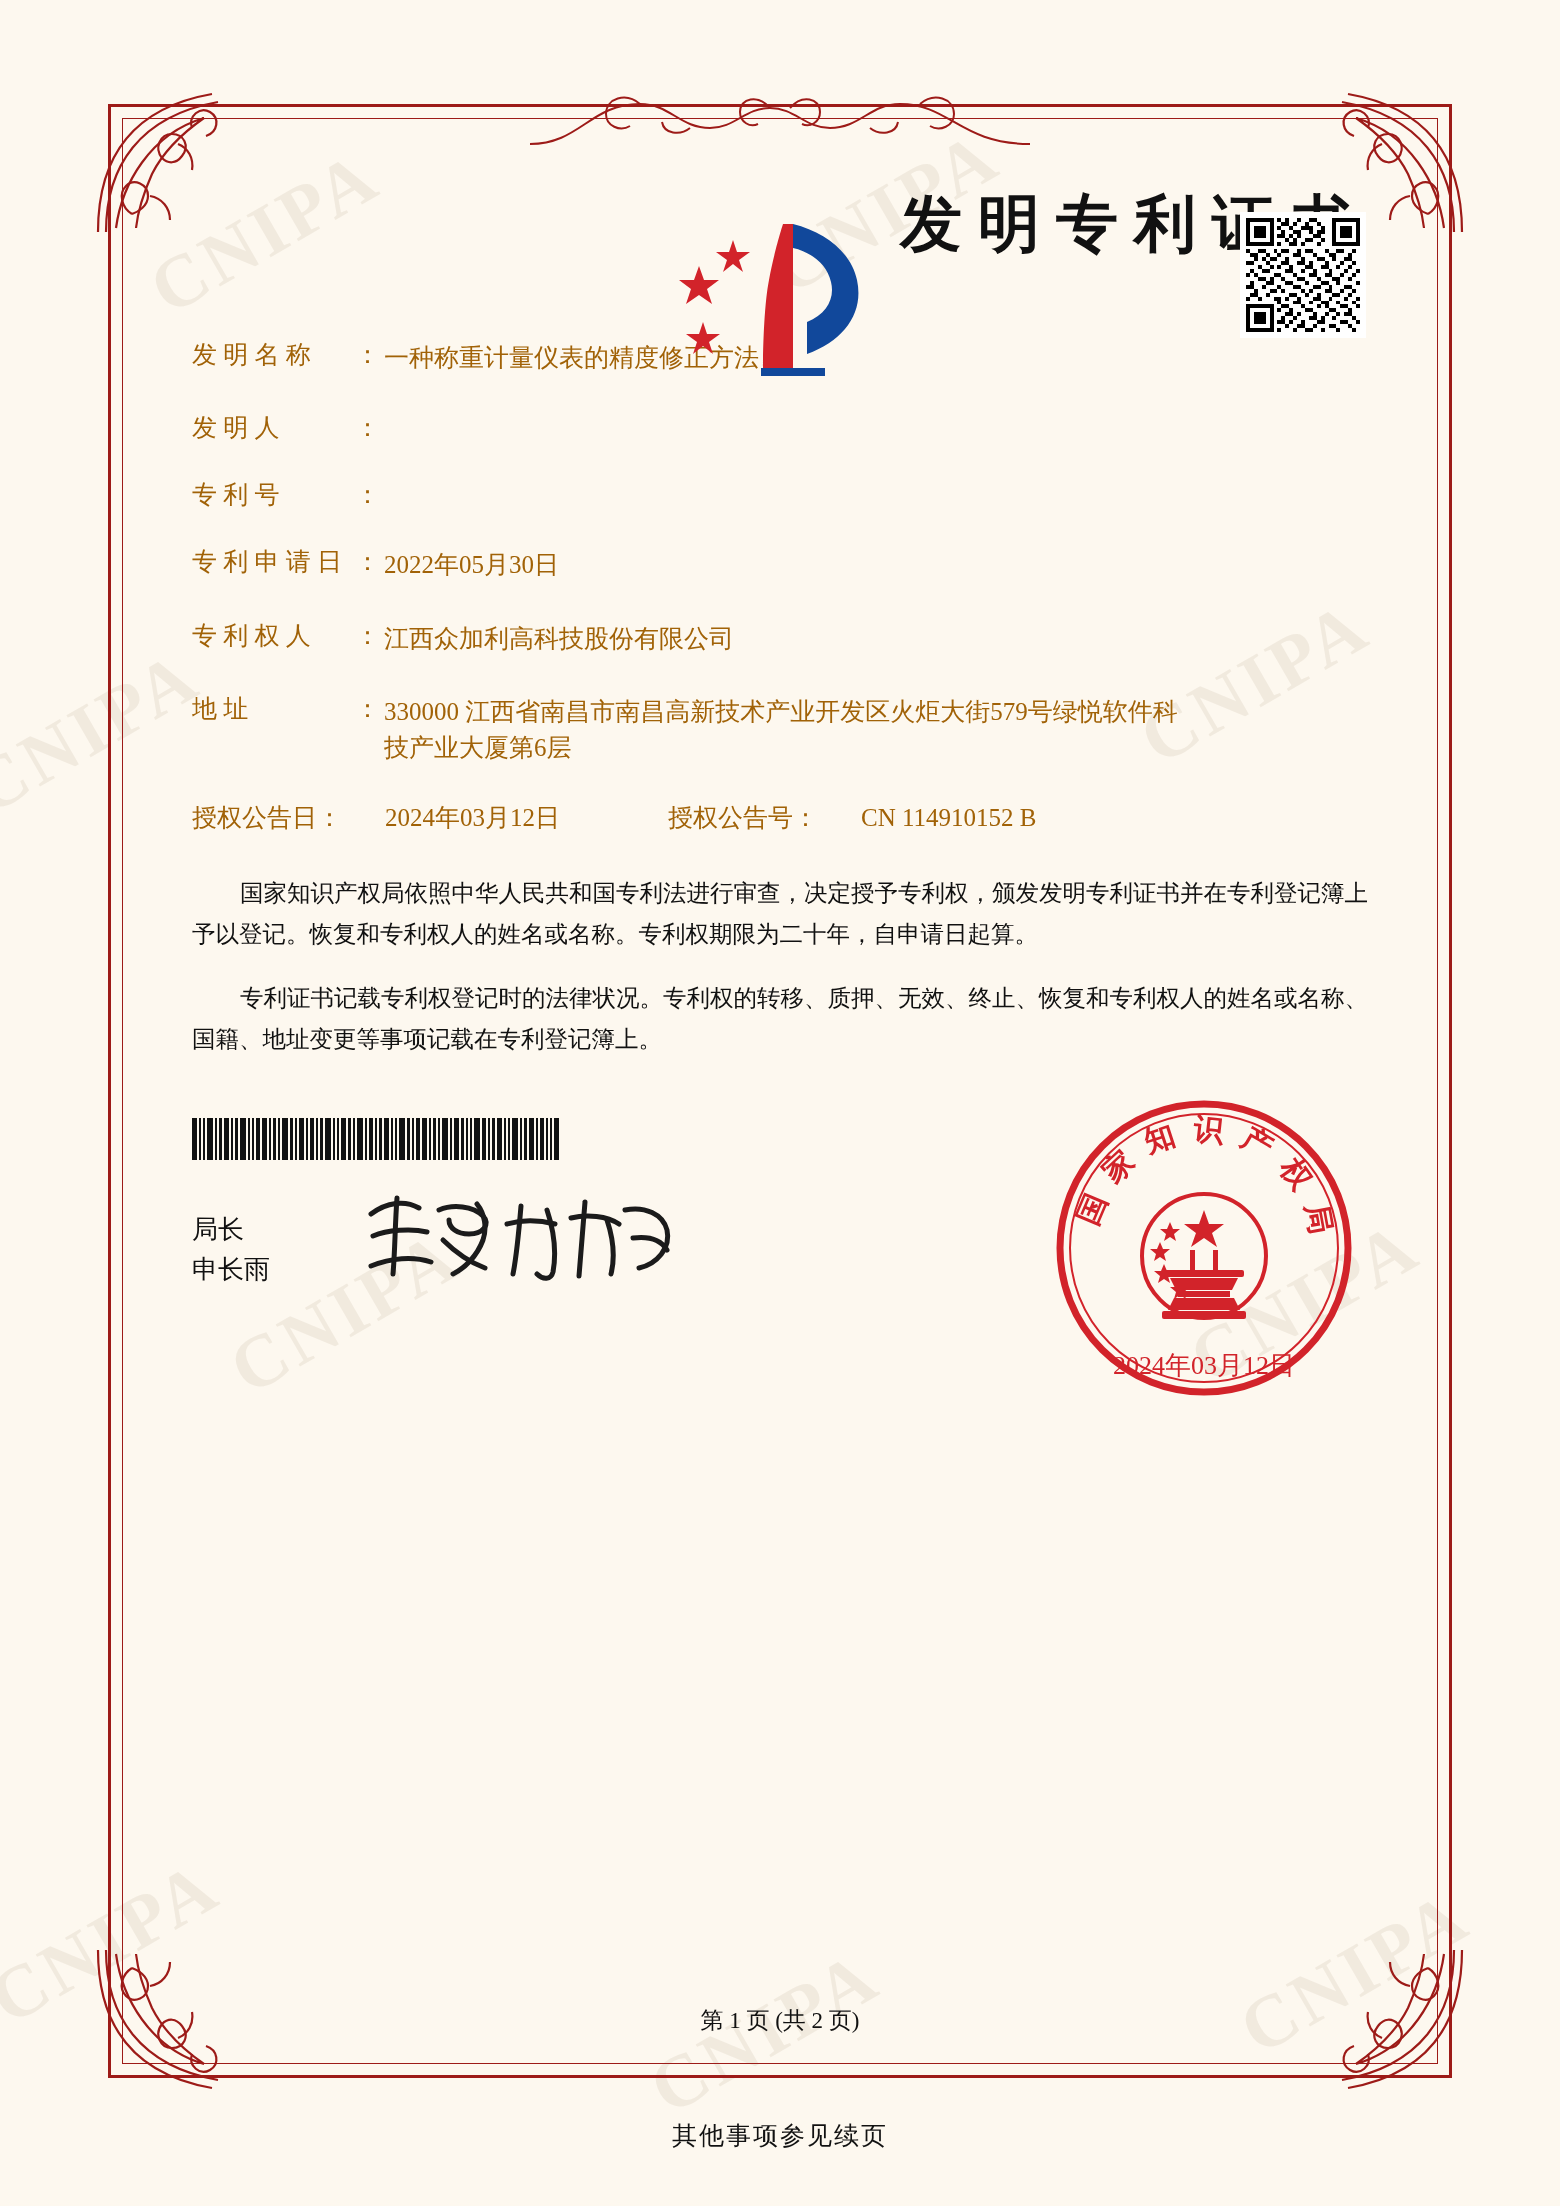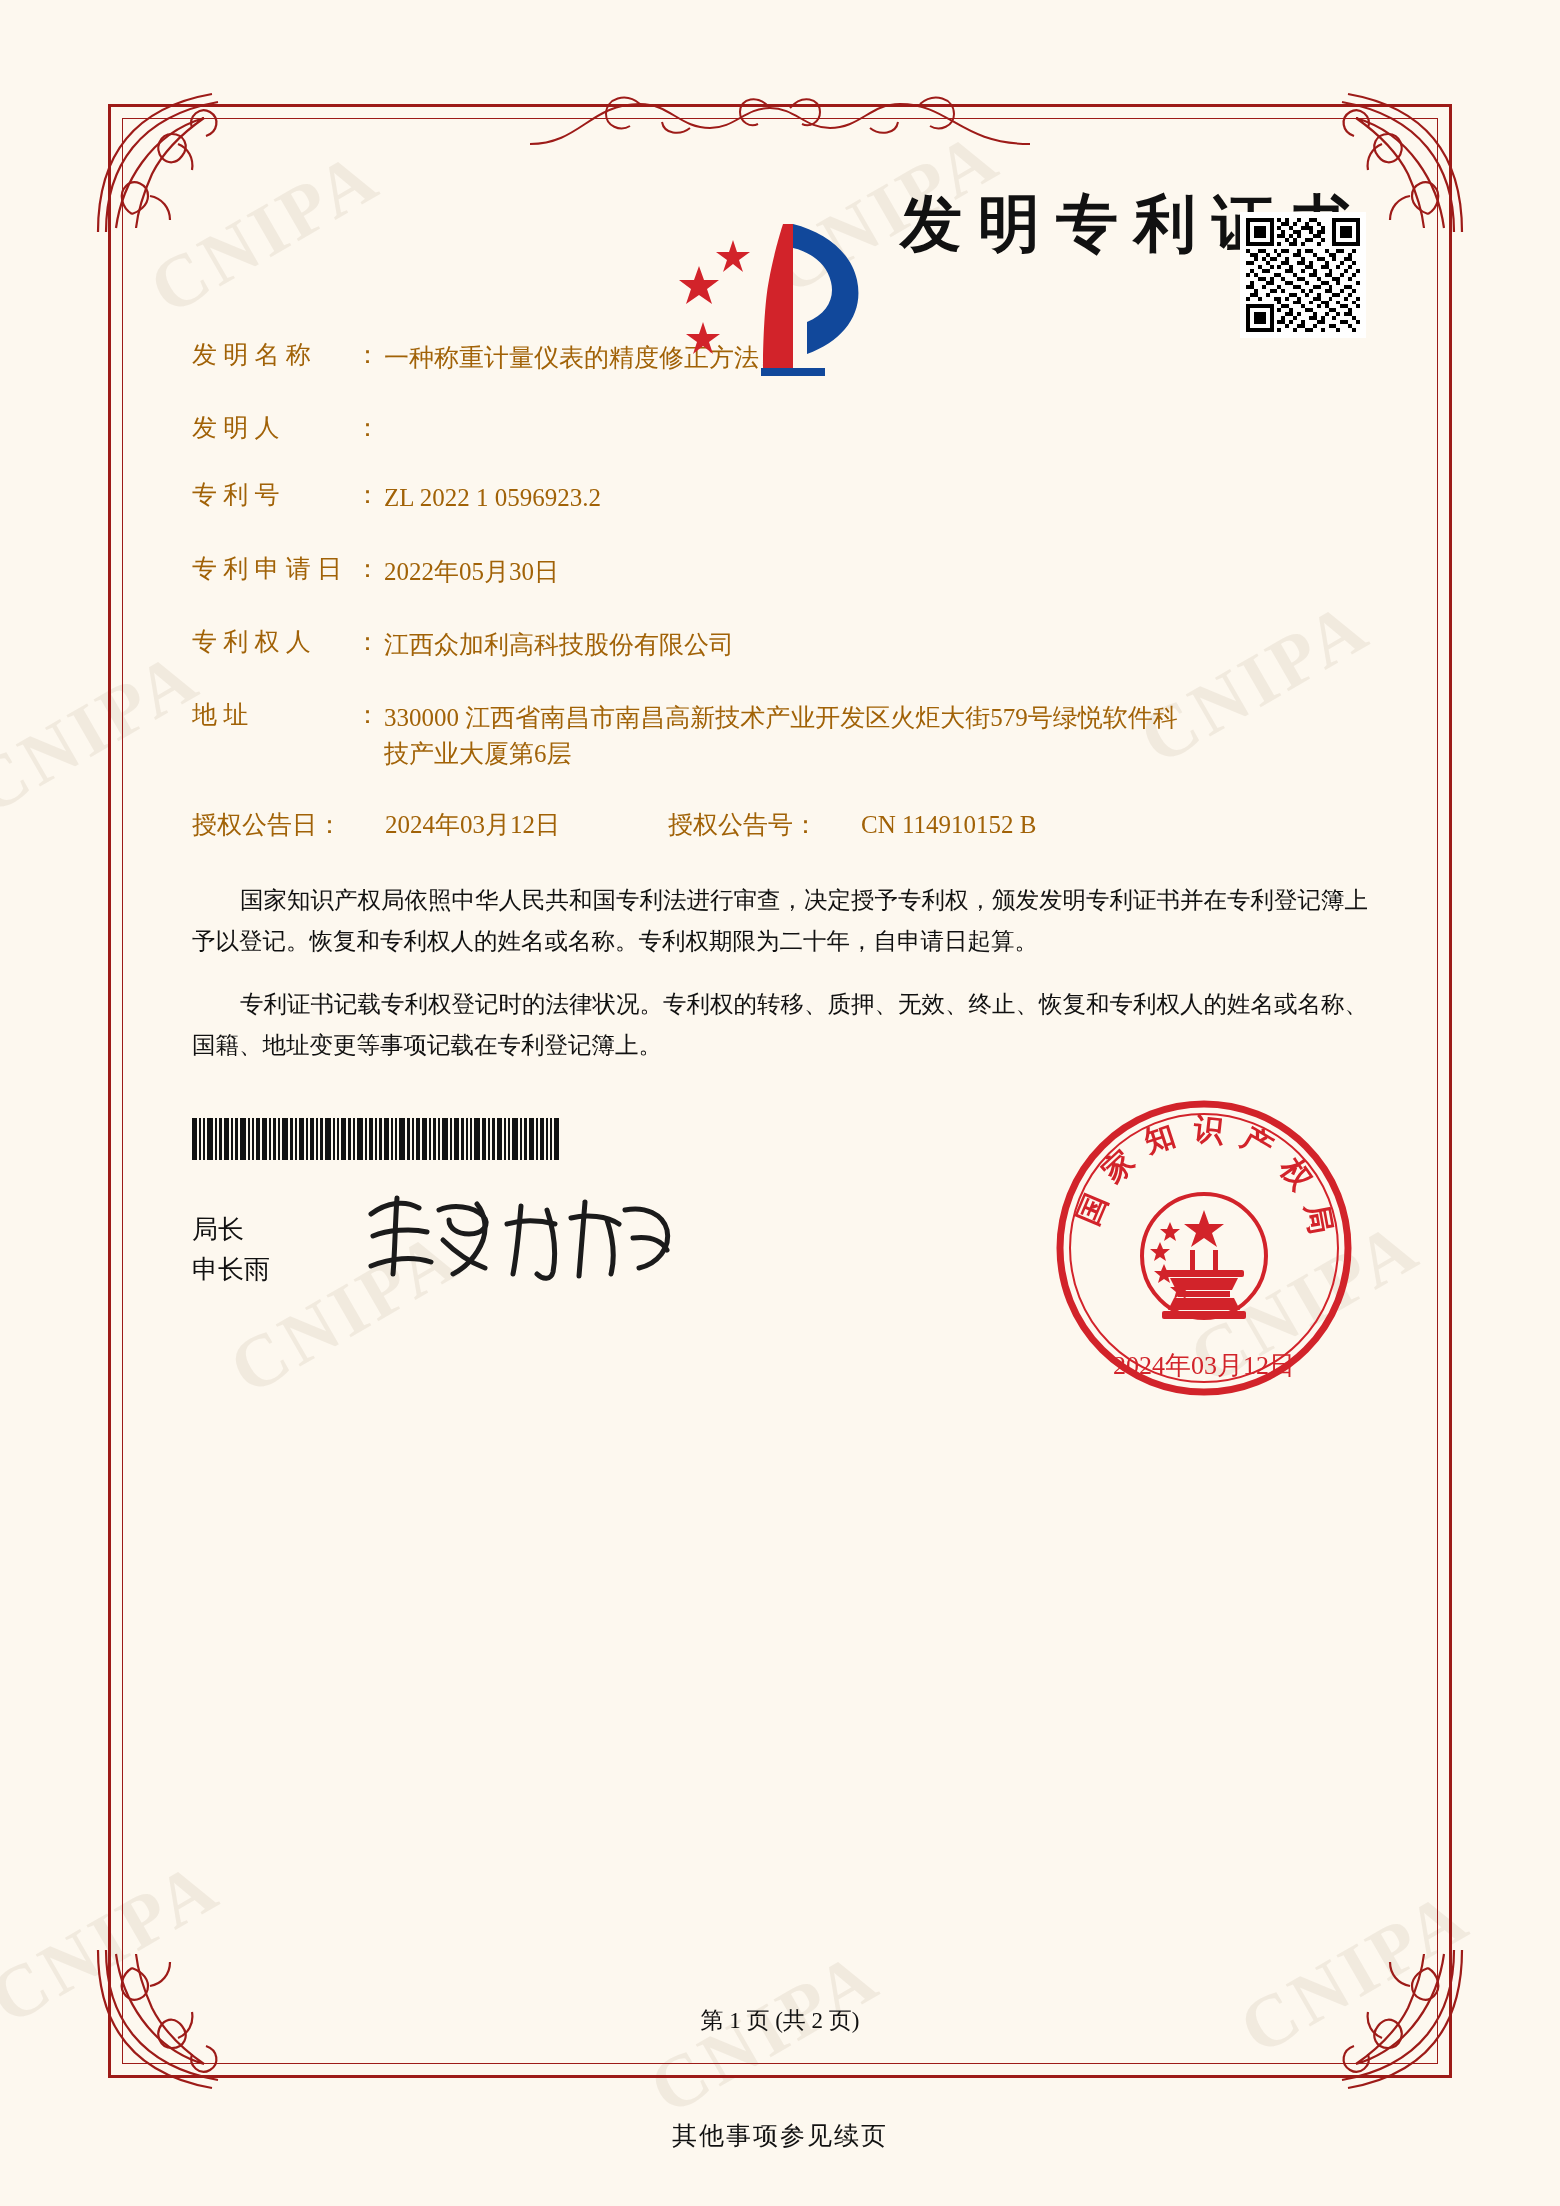--- a/index.html
+++ b/index.html
@@ -529,21 +529,20 @@
         <span>发 明 人</span>
           <span class="colon">：</span>
       </div>
     </div>
 
     <div class="frow">
       <div class="flabel">
         <span>专 利 号</span>
           <span class="colon">：</span>
       </div>
-      <div class="fvalue">ZL 2022 1 0596923.2</div>
     </div>
 
     <div class="frow">
       <div class="flabel">
         <span>专 利 申 请 日</span>
           <span class="colon">：</span>
       </div>
       <div class="fvalue">2022年05月30日</div>
     </div>
 

